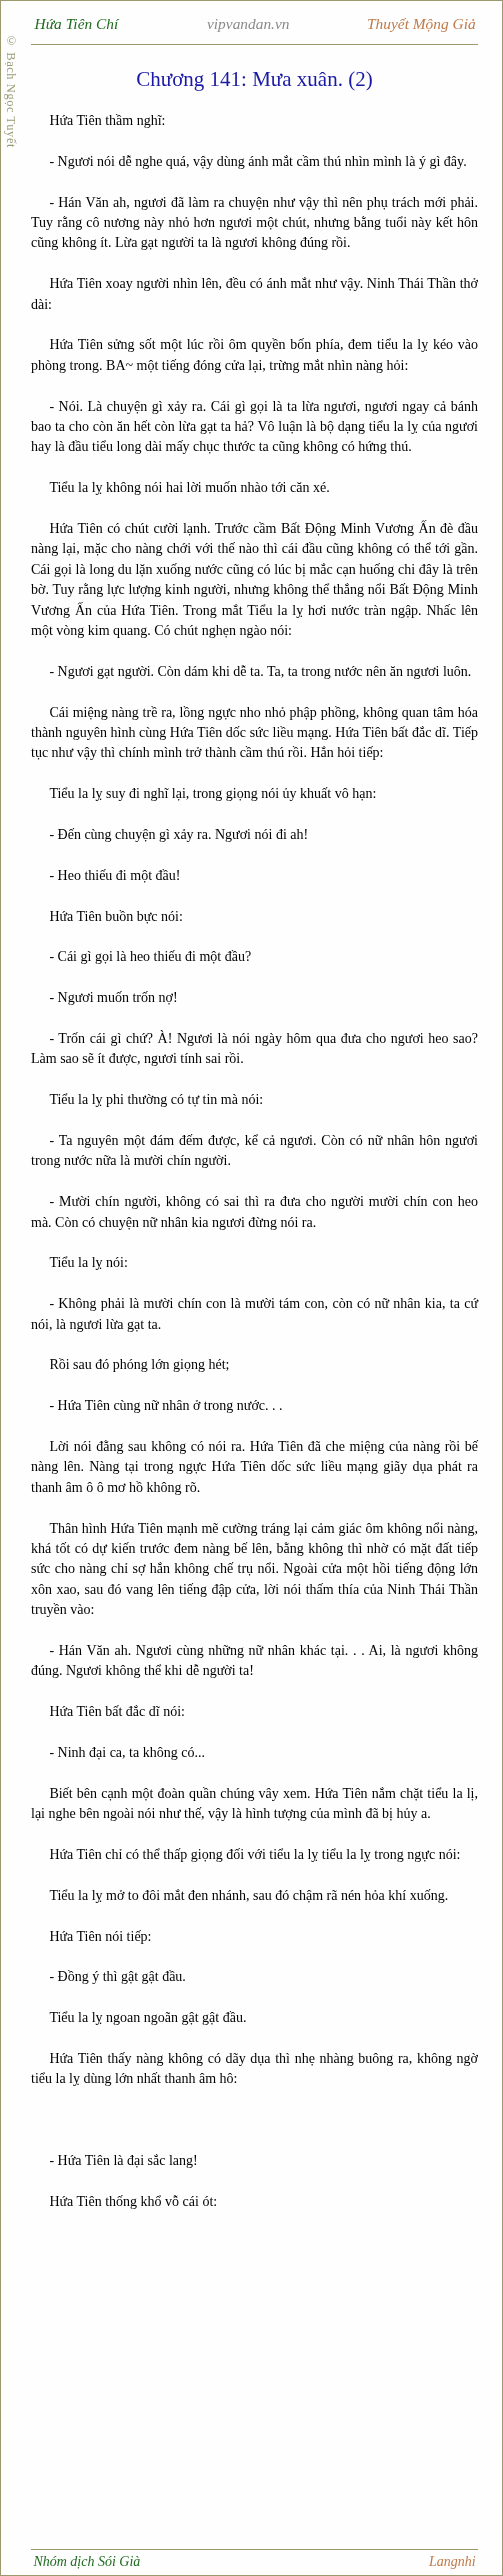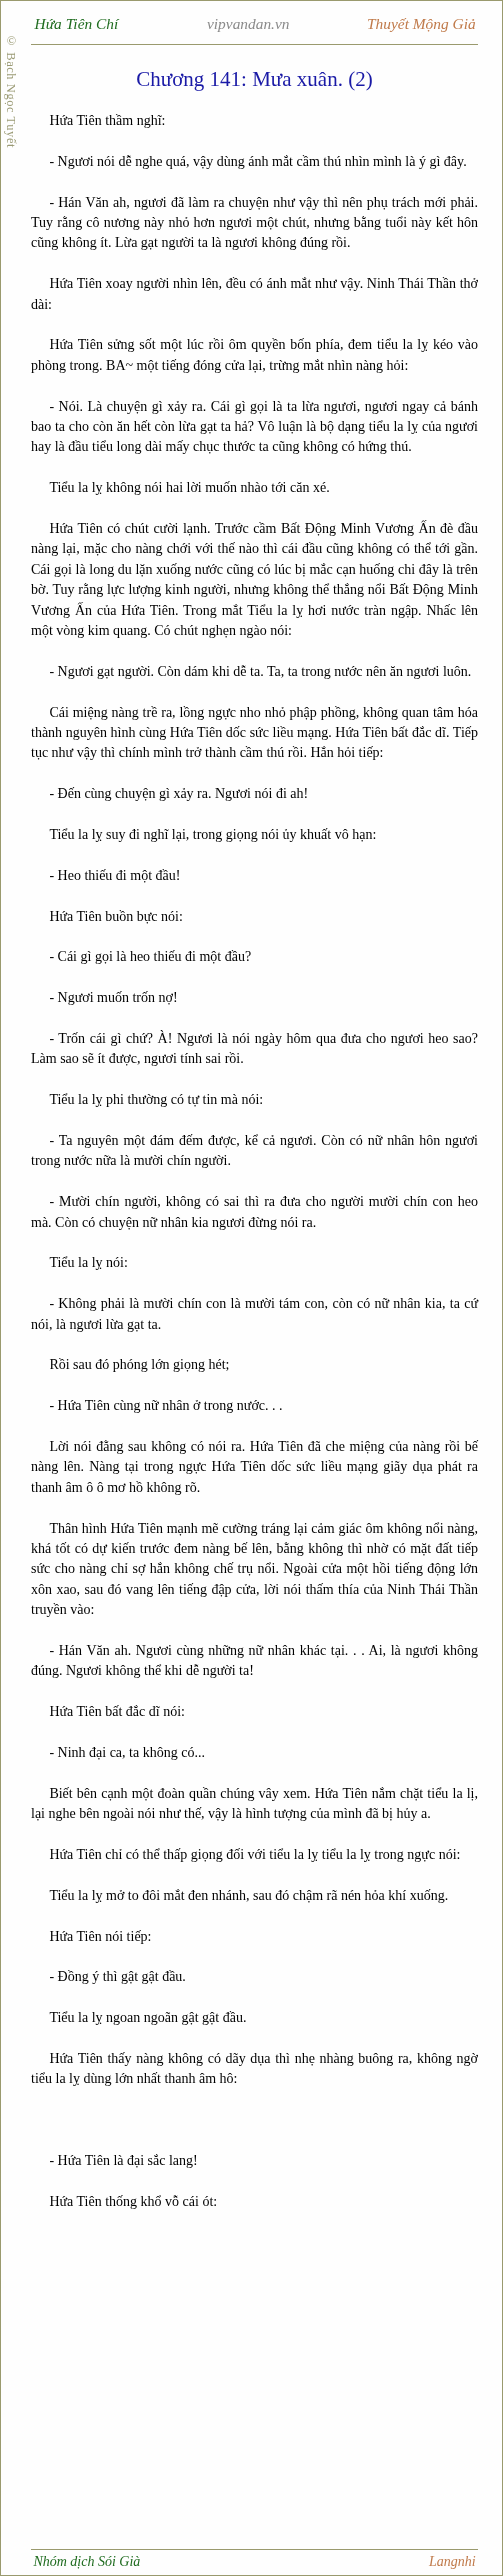--- a/index.html
+++ b/index.html
@@ -61,22 +61,22 @@
       <p>Hứa Tiên thầm nghĩ:</p>
       <p>- Ngươi nói dễ nghe quá, vậy dùng ánh mắt cầm thú nhìn mình là ý gì đây.</p>
       <p>- Hán Văn ah, ngươi đã làm ra chuyện như vậy thì nên phụ trách mới phải. Tuy rằng cô nương này nhỏ hơn ngươi một chút, nhưng bằng tuổi này kết hôn cũng không ít. Lừa gạt người ta là ngươi không đúng rồi.</p>
       <p>Hứa Tiên xoay người nhìn lên, đều có ánh mắt như vậy. Ninh Thái Thần thở dài:</p>
       <p>Hứa Tiên sửng sốt một lúc rồi ôm quyền bốn phía, đem tiểu la lỵ kéo vào phòng trong. BA~  một tiếng đóng cửa lại, trừng mắt nhìn nàng hỏi:</p>
       <p>- Nói. Là chuyện gì xảy ra. Cái gì gọi là ta lừa ngươi, ngươi ngay cả bánh bao ta cho còn ăn hết còn lừa gạt ta hả? Vô luận là bộ dạng tiểu la lỵ của ngươi hay là đầu tiểu long dài mấy chục thước ta cũng không có hứng thú.</p>
       <p>Tiểu la lỵ không nói hai lời muốn nhào tới căn xé.</p>
       <p>Hứa Tiên có chút cười lạnh. Trước cầm  Bất Động Minh Vương Ấn đè đầu nàng lại, mặc cho nàng chới với thế nào thì cái đầu cũng không có thể tới gần. Cái gọi là long du lặn xuống nước cũng có lúc bị mắc cạn huống chi đây là trên bờ. Tuy rằng lực lượng kinh người, nhưng không thể thắng nổi Bất Động Minh Vương Ấn của Hứa Tiên. Trong mắt Tiểu la lỵ hơi nước tràn ngập. Nhấc lên một vòng kim quang. Có chút nghẹn ngào  nói:</p>
       <p>- Ngươi gạt người. Còn dám khi dễ ta. Ta, ta trong nước nên ăn ngươi luôn.</p>
       <p>Cái miệng nàng trề ra, lồng ngực nho nhỏ phập phồng, không quan tâm hóa thành nguyên hình cùng Hứa Tiên dốc sức liều mạng. Hứa Tiên bất đắc dĩ. Tiếp tục như vậy thì chính mình trở thành cầm thú rồi. Hắn hỏi tiếp:</p>
+      <p>Tiểu la lỵ suy đi nghĩ lại, trong giọng nói ủy khuất vô hạn:</p>
       <p>- Đến cùng chuyện gì xảy ra. Ngươi nói đi ah!</p>
-      <p>Tiểu la lỵ suy đi nghĩ lại, trong giọng nói ủy khuất vô hạn:</p>
       <p>- Heo thiếu đi một đầu!</p>
       <p>Hứa Tiên buồn bực nói:</p>
       <p>- Cái gì gọi là heo thiếu đi một đầu?</p>
       <p>- Ngươi muốn trốn nợ!</p>
       <p>- Trốn cái gì chứ? À! Ngươi là nói ngày hôm qua đưa cho ngươi heo sao? Làm sao sẽ ít được, ngươi tính sai rồi.</p>
       <p>Tiểu la lỵ phi thường có tự tin mà nói:</p>
       <p>- Ta nguyên một đám đếm được, kể cả ngươi. Còn có nữ nhân hôn ngươi trong nước nữa là mười chín người.</p>
       <p>- Mười chín người, không có sai thì ra đưa cho người mười chín con heo mà. Còn có chuyện nữ nhân kia ngươi đừng nói ra.</p>
       <p>Tiểu la lỵ nói:</p>
       <p>- Không phải là mười chín con là mười tám con, còn có nữ nhân kia, ta cứ nói, là ngươi lừa gạt ta.</p>

